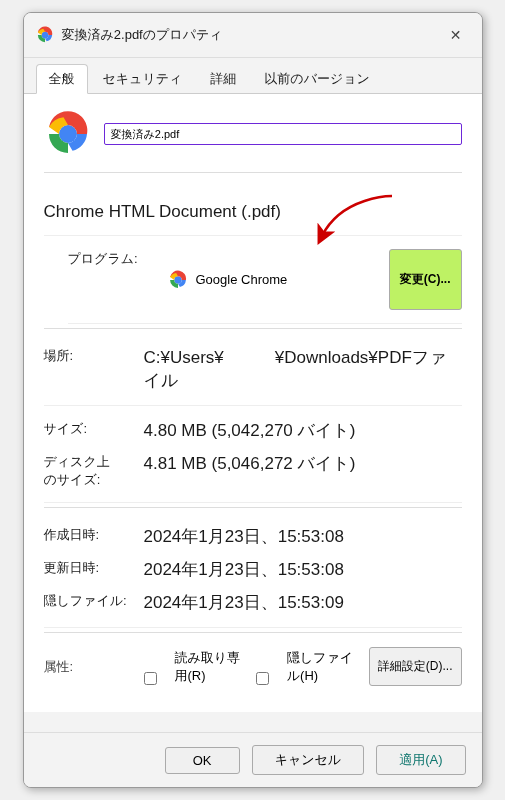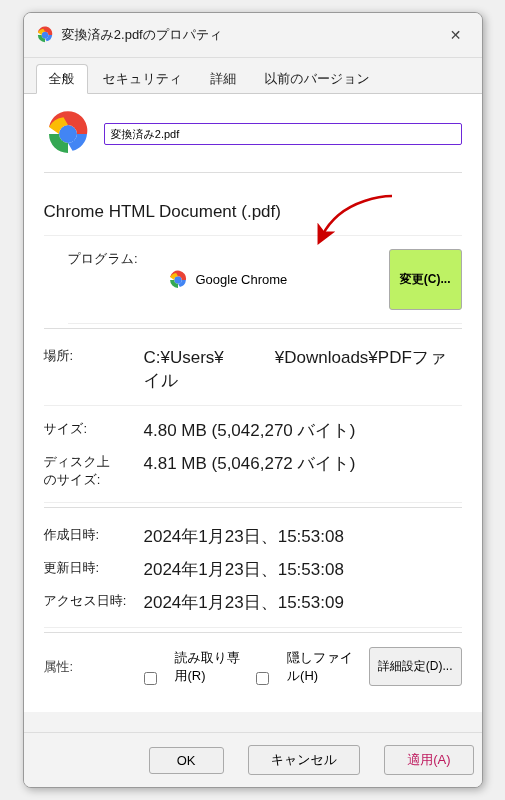--- a/index.html
+++ b/index.html
@@ -187,38 +187,38 @@
       background: #f0f0f0;
       border: 1px solid #aaa;
       border-radius: 3px;
       cursor: pointer;
       white-space: nowrap;
     }
     .footer {
       display: flex;
       justify-content: flex-end;
       align-items: center;
-      gap: 24px;
-      padding: 12px 8px;
+      gap: 12px;
+      padding: 12px 16px;
       background: #f3f3f3;
       border-top: 1px solid #ddd;
       margin-top: 20px;
     }
     .footer-btn {
       padding: 5px 22px;
       font-size: 13px;
       font-family: inherit;
       background: #f0f0f0;
       border: 1px solid #aaa;
       border-radius: 3px;
       cursor: pointer;
       min-width: 75px;
     }
     .footer-btn.disabled {
-      color: #be185d;
+      color: #0f766e;
       cursor: default;
     }
     .separator-row {
       border-bottom: 1px solid #ddd;
       margin: 4px 0;
     }
     
   </style>
 </head>
 <body>
@@ -319,21 +319,21 @@
     <div class="section">
       <div class="row">
         <span class="label">作成日時:</span>
         <span class="value">2024年1月23日、15:53:08</span>
       </div>
       <div class="row">
         <span class="label">更新日時:</span>
         <span class="value">2024年1月23日、15:53:08</span>
       </div>
       <div class="row">
-        <span class="label">アクセス日時:</span>
+        <span class="label">隠しファイル:</span>
         <span class="value">2024年1月23日、15:53:09</span>
       </div>
     </div>
 
     <div class="separator-row"></div>
 
     <div class="attributes-section">
       <div class="attributes-row">
         <span class="attr-label">属性:</span>
         <div class="checkboxes">

